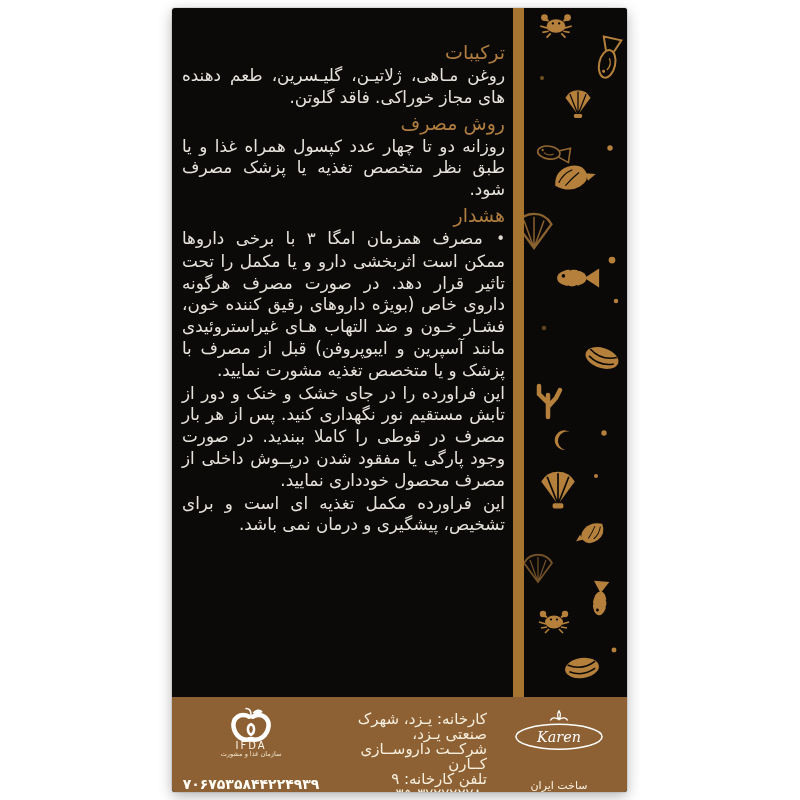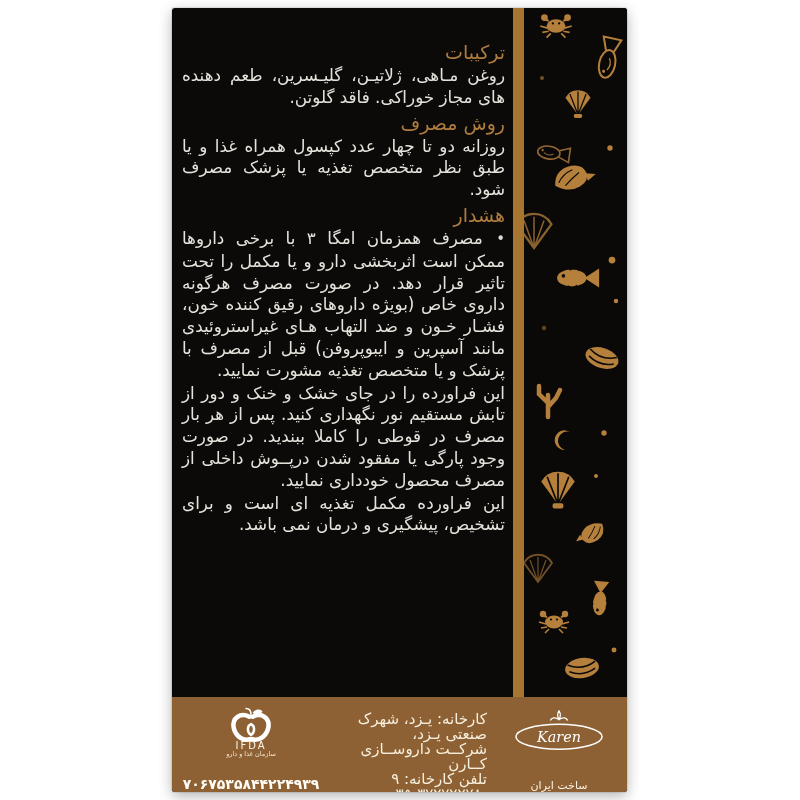--- a/index.html
+++ b/index.html
@@ -162,21 +162,21 @@
 
       <div class="ifda">
         <svg width="54" height="44" viewBox="0 0 54 46">
           <path d="M29 8 C33 3 39 3 41 7 C37 11 31 11 29 8 Z" fill="#ffffff"></path>
           <path d="M27 10 C27 5 24 3 21 3" stroke="#ffffff" stroke-width="2" fill="none" stroke-linecap="round"></path>
           <path d="M25 13 C14 7 4 15 6 26 C8 36 17 43 26 40" stroke="#ffffff" stroke-width="5.5" fill="none" stroke-linecap="round"></path>
           <path d="M29 13 C40 7 50 15 48 26 C46 36 37 43 28 40" stroke="#ffffff" stroke-width="5.5" fill="none" stroke-linecap="round"></path>
           <path d="M27 35 C22 32 22 24 27 22 C32 24 32 32 27 35" stroke="#ffffff" stroke-width="3" fill="none" stroke-linecap="round"></path>
         </svg>
         <div class="ifda-name">IFDA</div>
-        <div class="ifda-org">سازمان غذا و دارو</div>
+        <div class="ifda-org">سازمان غذا و مشورت</div>
         <div class="ifda-code">۷۰۶۷۵۳۵۸۴۴۲۲۴۹۳۹</div>
       </div>
 
       <div class="address">
         <div>کارخانه: یـزد، شهرک صنعتی یـزد،</div>
         <div>شرکــت داروســازی کــارن</div>
         <div>تلفن کارخانه: ۹ -۳۷۲۷۲۲۷۸-۰۳۵</div>
         <div>مشاور تغذیه: ۲۲۰۳۶۳۹۶ -۰۲۱</div>
       </div>
 

